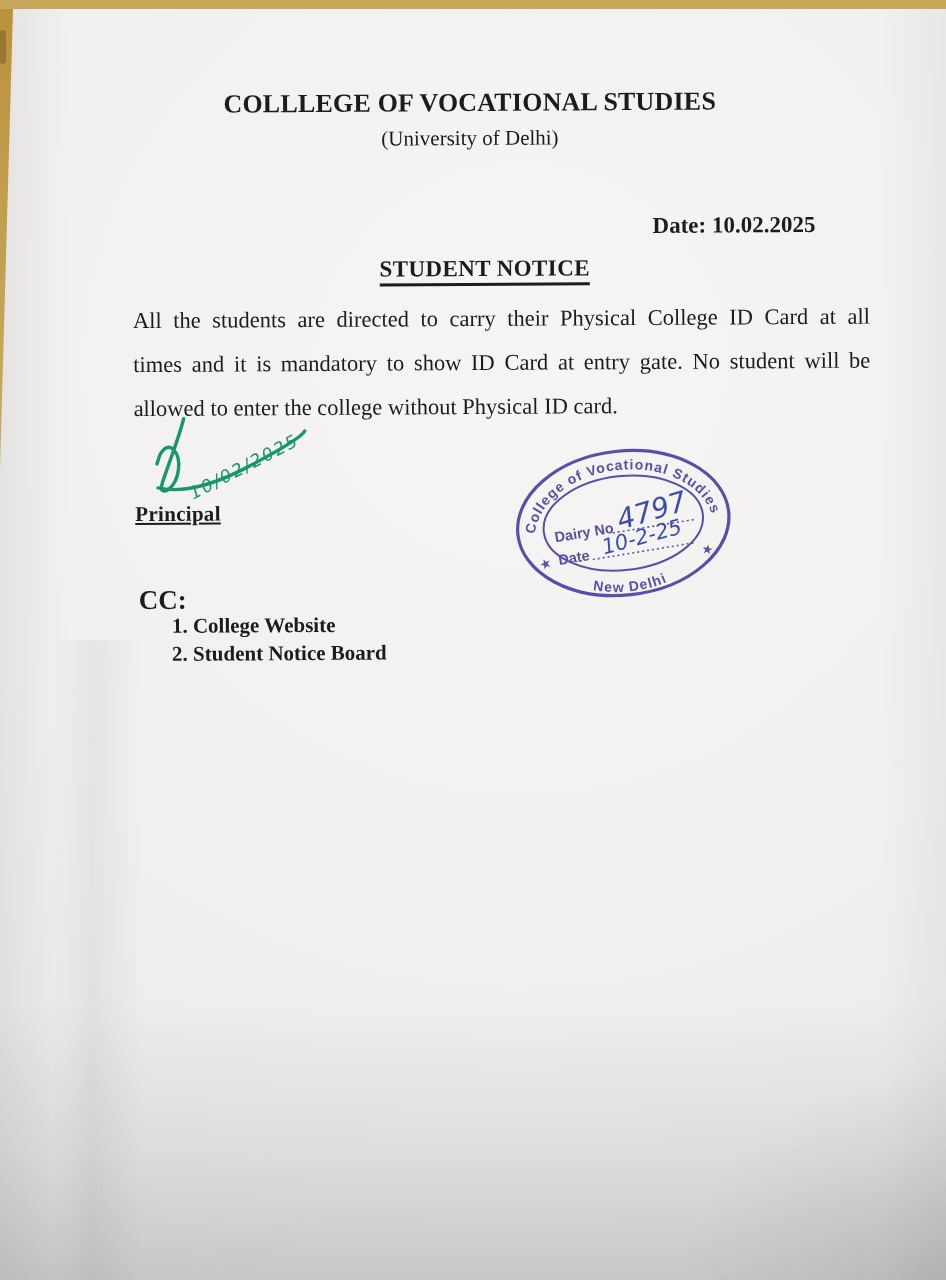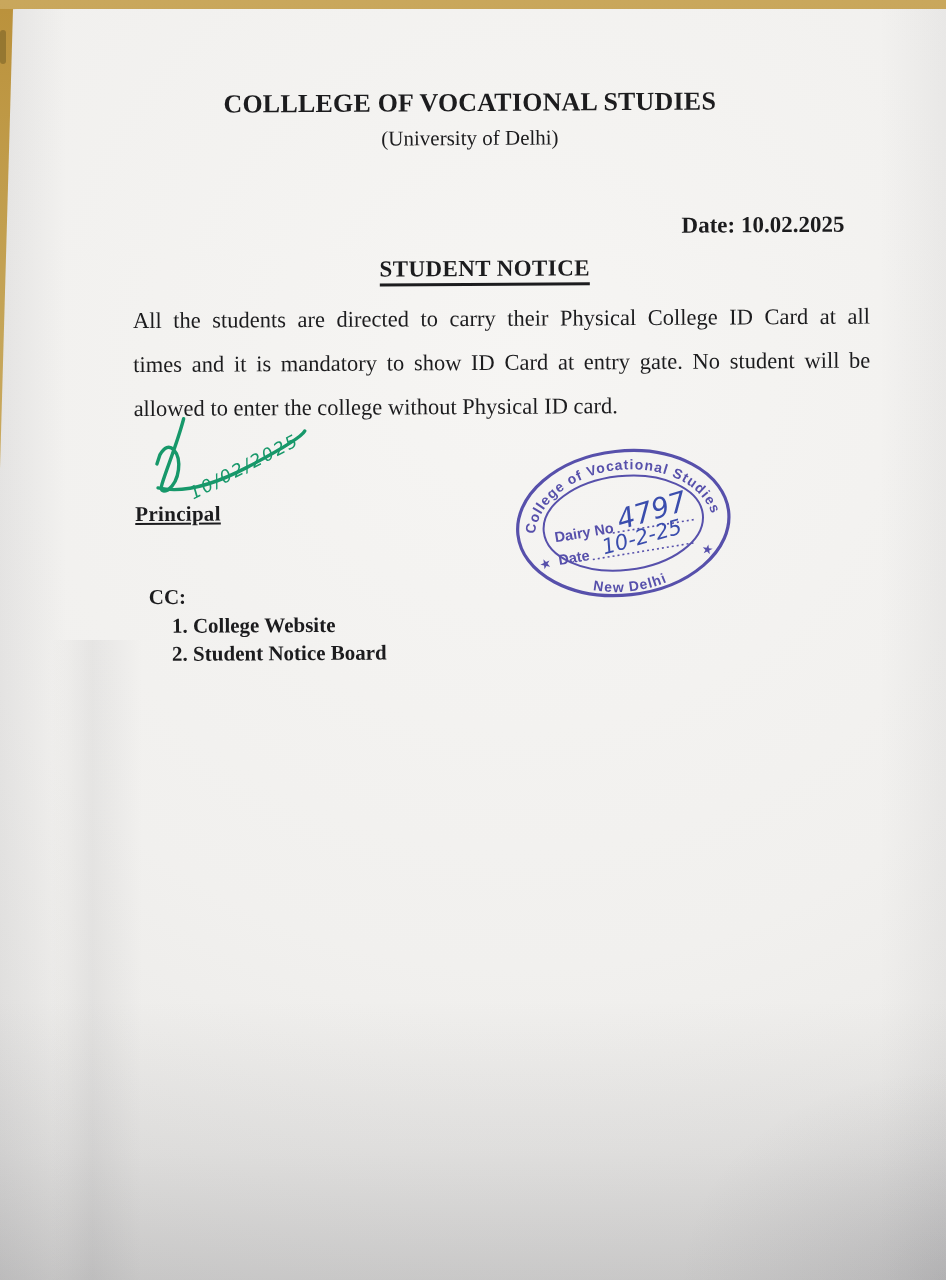--- a/index.html
+++ b/index.html
@@ -39,36 +39,36 @@
   
   .doc{position:absolute;left:0;top:0;width:946px;height:1280px;color:#1c1c1e;transform:rotate(-0.35deg);}
   .title{
     position:absolute;left:0;top:88px;width:946px;text-align:center;
     font-size:26px;font-weight:bold;letter-spacing:.2px;
   }
   .subtitle{
     position:absolute;left:0;top:126px;width:946px;text-align:center;font-size:21px;
   }
   .date-line{
-    position:absolute;left:655px;top:214px;font-size:23px;font-weight:bold;margin-left:29px;
+    position:absolute;left:655px;top:214px;font-size:23px;font-weight:bold;
   }
   .heading-wrap{position:absolute;left:14px;top:256px;width:946px;text-align:center;}
   .heading{
     display:inline-block;font-size:23px;font-weight:bold;letter-spacing:.4px;
     border-bottom:3px solid #1c1c1e;padding-bottom:1px;
   }
   .body-text{
     position:absolute;left:135px;top:297px;width:737px;font-size:22.5px;line-height:44px;
   }
   .body-line{text-align:justify;text-align-last:justify;white-space:normal;}
   .body-line.last{text-align:left;text-align-last:left;}
   .principal{
     position:absolute;left:136px;top:500px;font-size:21px;font-weight:bold;letter-spacing:.3px;text-decoration:underline;
   }
-  .cc-label{position:absolute;left:139px;top:583px;font-size:21px;font-weight:bold;margin-left:10px;}
+  .cc-label{position:absolute;left:139px;top:583px;font-size:27px;font-weight:bold;}
   .cc-item1{position:absolute;left:172px;top:612px;font-size:21px;font-weight:bold;}
   .cc-item2{position:absolute;left:172px;top:640px;font-size:21px;font-weight:bold;}
   
   .sig-svg{position:absolute;left:128px;top:410px;}
   
   .stamp-svg{position:absolute;left:508px;top:438px;opacity:.92;}
   .stamp-arc{font-family:"Liberation Sans",sans-serif;font-weight:bold;font-size:14px;letter-spacing:1px;}
   .stamp-label{font-family:"Liberation Sans",sans-serif;font-size:14.5px;font-weight:bold;}
   .stamp-hand{font-family:"DejaVu Sans",sans-serif;font-style:italic;}
 </style>

